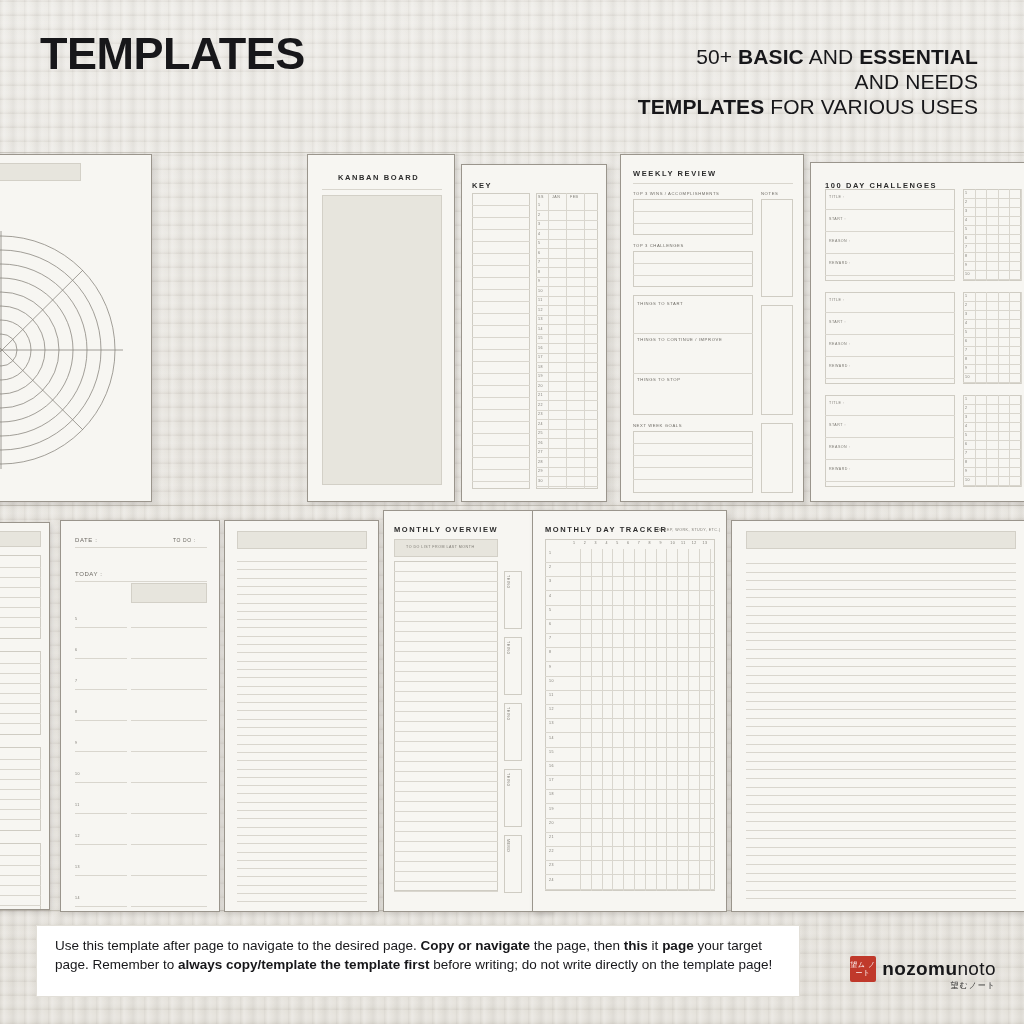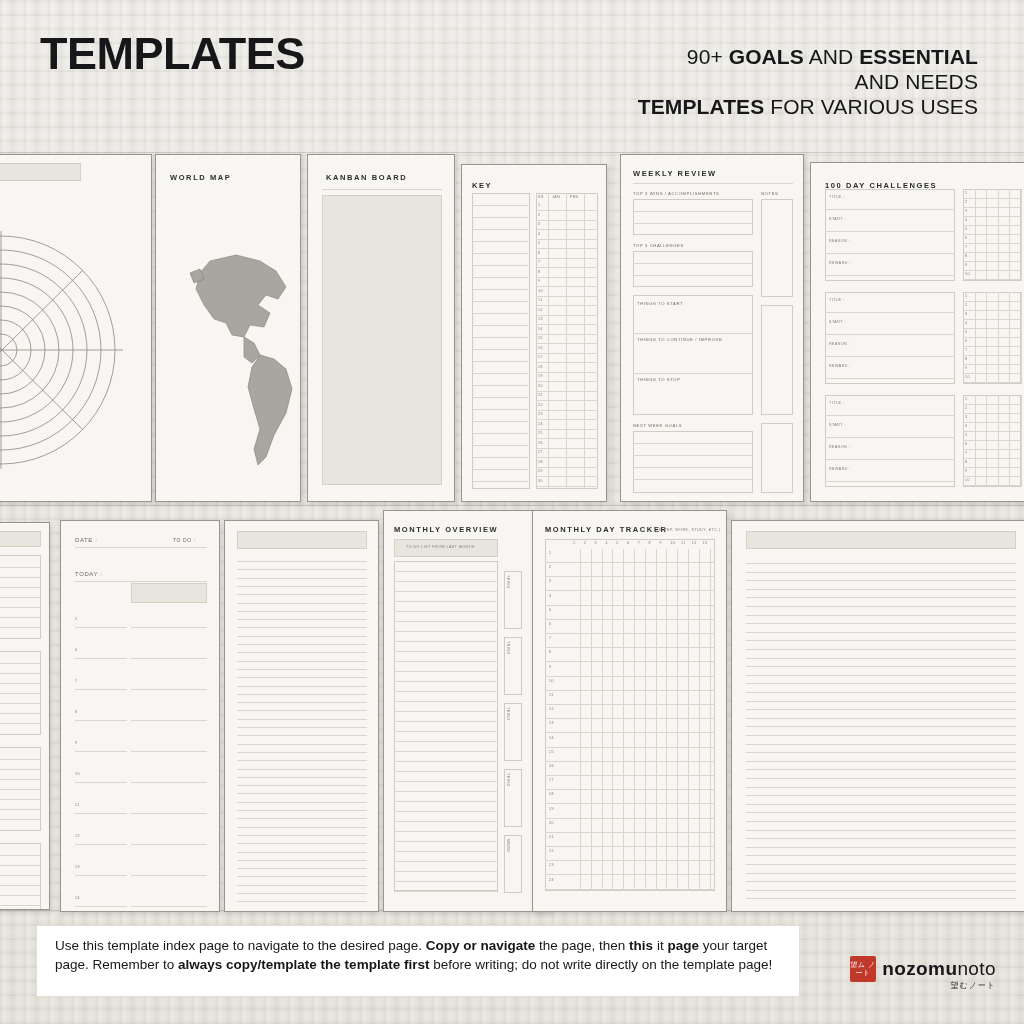--- a/index.html
+++ b/index.html
@@ -85,21 +85,21 @@
 <div class="plank-line" style="top:152px"></div>
 <div class="plank-line" style="top:505px"></div>
 <div class="plank-line" style="top:910px"></div>
 
 <div class="header">
   <div class="title">
     <div>TEMPLATES</div>
   </div>
   <div class="subtitle">
     <div>
-      <span>90+ </span><b>GOALS</b><span> AND </span><b>ESSENTIAL</b>
+      <span>50+ </span><b>BASIC</b><span> AND </span><b>ESSENTIAL</b>
     </div>
     <div>AND NEEDS</div>
     <div>
       <b>TEMPLATES</b><span> FOR VARIOUS USES</span>
     </div>
   </div>
 </div>
 
 <div class="pages">
 
@@ -116,34 +116,23 @@
         <circle cx="88" cy="125" r="100"></circle>
           <circle cx="88" cy="125" r="114"></circle>
         <line x1="0" y1="125" x2="210" y2="125"></line>
         <line x1="88" y1="6" x2="88" y2="244"></line>
         <line x1="8" y1="45" x2="170" y2="205"></line>
         <line x1="8" y1="205" x2="170" y2="45"></line>
       </g>
     </svg>
   </div>
 
-  <div class="page" style="left:155px; top:2px; width:146px; height:348px;">
-    <div class="label" style="left:14px; top:18px;">WORLD MAP</div>
-    <svg class="map-svg" style="left:18px; top:88px;" width="130" height="230" viewBox="0 0 130 230">
-      <g fill="#a9a69f" stroke="#807d76" stroke-width="0.6">
-        <path d="M36 18 L62 12 L86 18 L102 28 L112 44 L104 56 L92 52 L84 62 L96 70 L90 84 L76 82 L70 94 L58 92 L52 80 L40 76 L30 62 L22 46 L26 30 Z"></path>
-        <path d="M70 94 L80 100 L86 112 L78 120 L70 114 Z"></path>
-        <path d="M86 112 L100 116 L112 126 L118 146 L112 170 L100 192 L92 214 L84 222 L80 206 L86 186 L80 166 L74 144 L78 124 Z"></path>
-        <path d="M16 30 L26 26 L30 36 L20 40 Z"></path>
-      </g>
-    </svg>
-  </div>
 
   <div class="page" style="left:307px; top:2px; width:148px; height:348px;">
-    <div class="label" style="left:18px; top:18px;">KANBAN BOARD</div>
+    <div class="label" style="left:30px; top:18px;">KANBAN BOARD</div>
     <div class="ln" style="left:14px; top:34px; width:120px;"></div>
     <div class="fillbox" style="left:14px; top:40px; width:120px; height:290px;"></div>
   </div>
 
   <div class="page" style="left:461px; top:12px; width:146px; height:338px;">
     <div class="label" style="left:10px; top:16px;">KEY</div>
     <div class="box" style="left:10px; top:28px; width:58px; height:296px;"></div>
     <div class="box" style="left:74px; top:28px; width:62px; height:296px;"></div>
     <div class="vln" style="left:86px; top:28px; height:296px;"></div>
     <div class="vln" style="left:104px; top:28px; height:296px;"></div>
@@ -695,21 +684,21 @@
         <div class="ln" style="left:14px;top:351.59999999999997px;width:270px;"></div>
         <div class="ln" style="left:14px;top:360.2px;width:270px;"></div>
         <div class="ln" style="left:14px;top:368.8px;width:270px;"></div>
         <div class="ln" style="left:14px;top:377.4px;width:270px;"></div>
       </div>
   </div>
 
 </div>
 
 <div class="note">
-  <span>Use this template index page to navigate to the desired page. </span><b>Copy or navigate</b><span> the page, then </span><b>this</b><span> it </span><b>page</b><span> your target page. Remember to </span><b>always copy/template the template first</b><span> before writing; do not write directly on the template page!</span>
+  <span>Use this template after page to navigate to the desired page. </span><b>Copy or navigate</b><span> the page, then </span><b>this</b><span> it </span><b>page</b><span> your target page. Remember to </span><b>always copy/template the template first</b><span> before writing; do not write directly on the template page!</span>
 </div>
 
 <div class="brand">
   <div class="stamp">
     <span>望ム ノート</span>
   </div>
   <div class="brand-text">
     <b>nozomu</b><span>noto</span>
   </div>
   <div class="brand-jp">望むノート</div>

